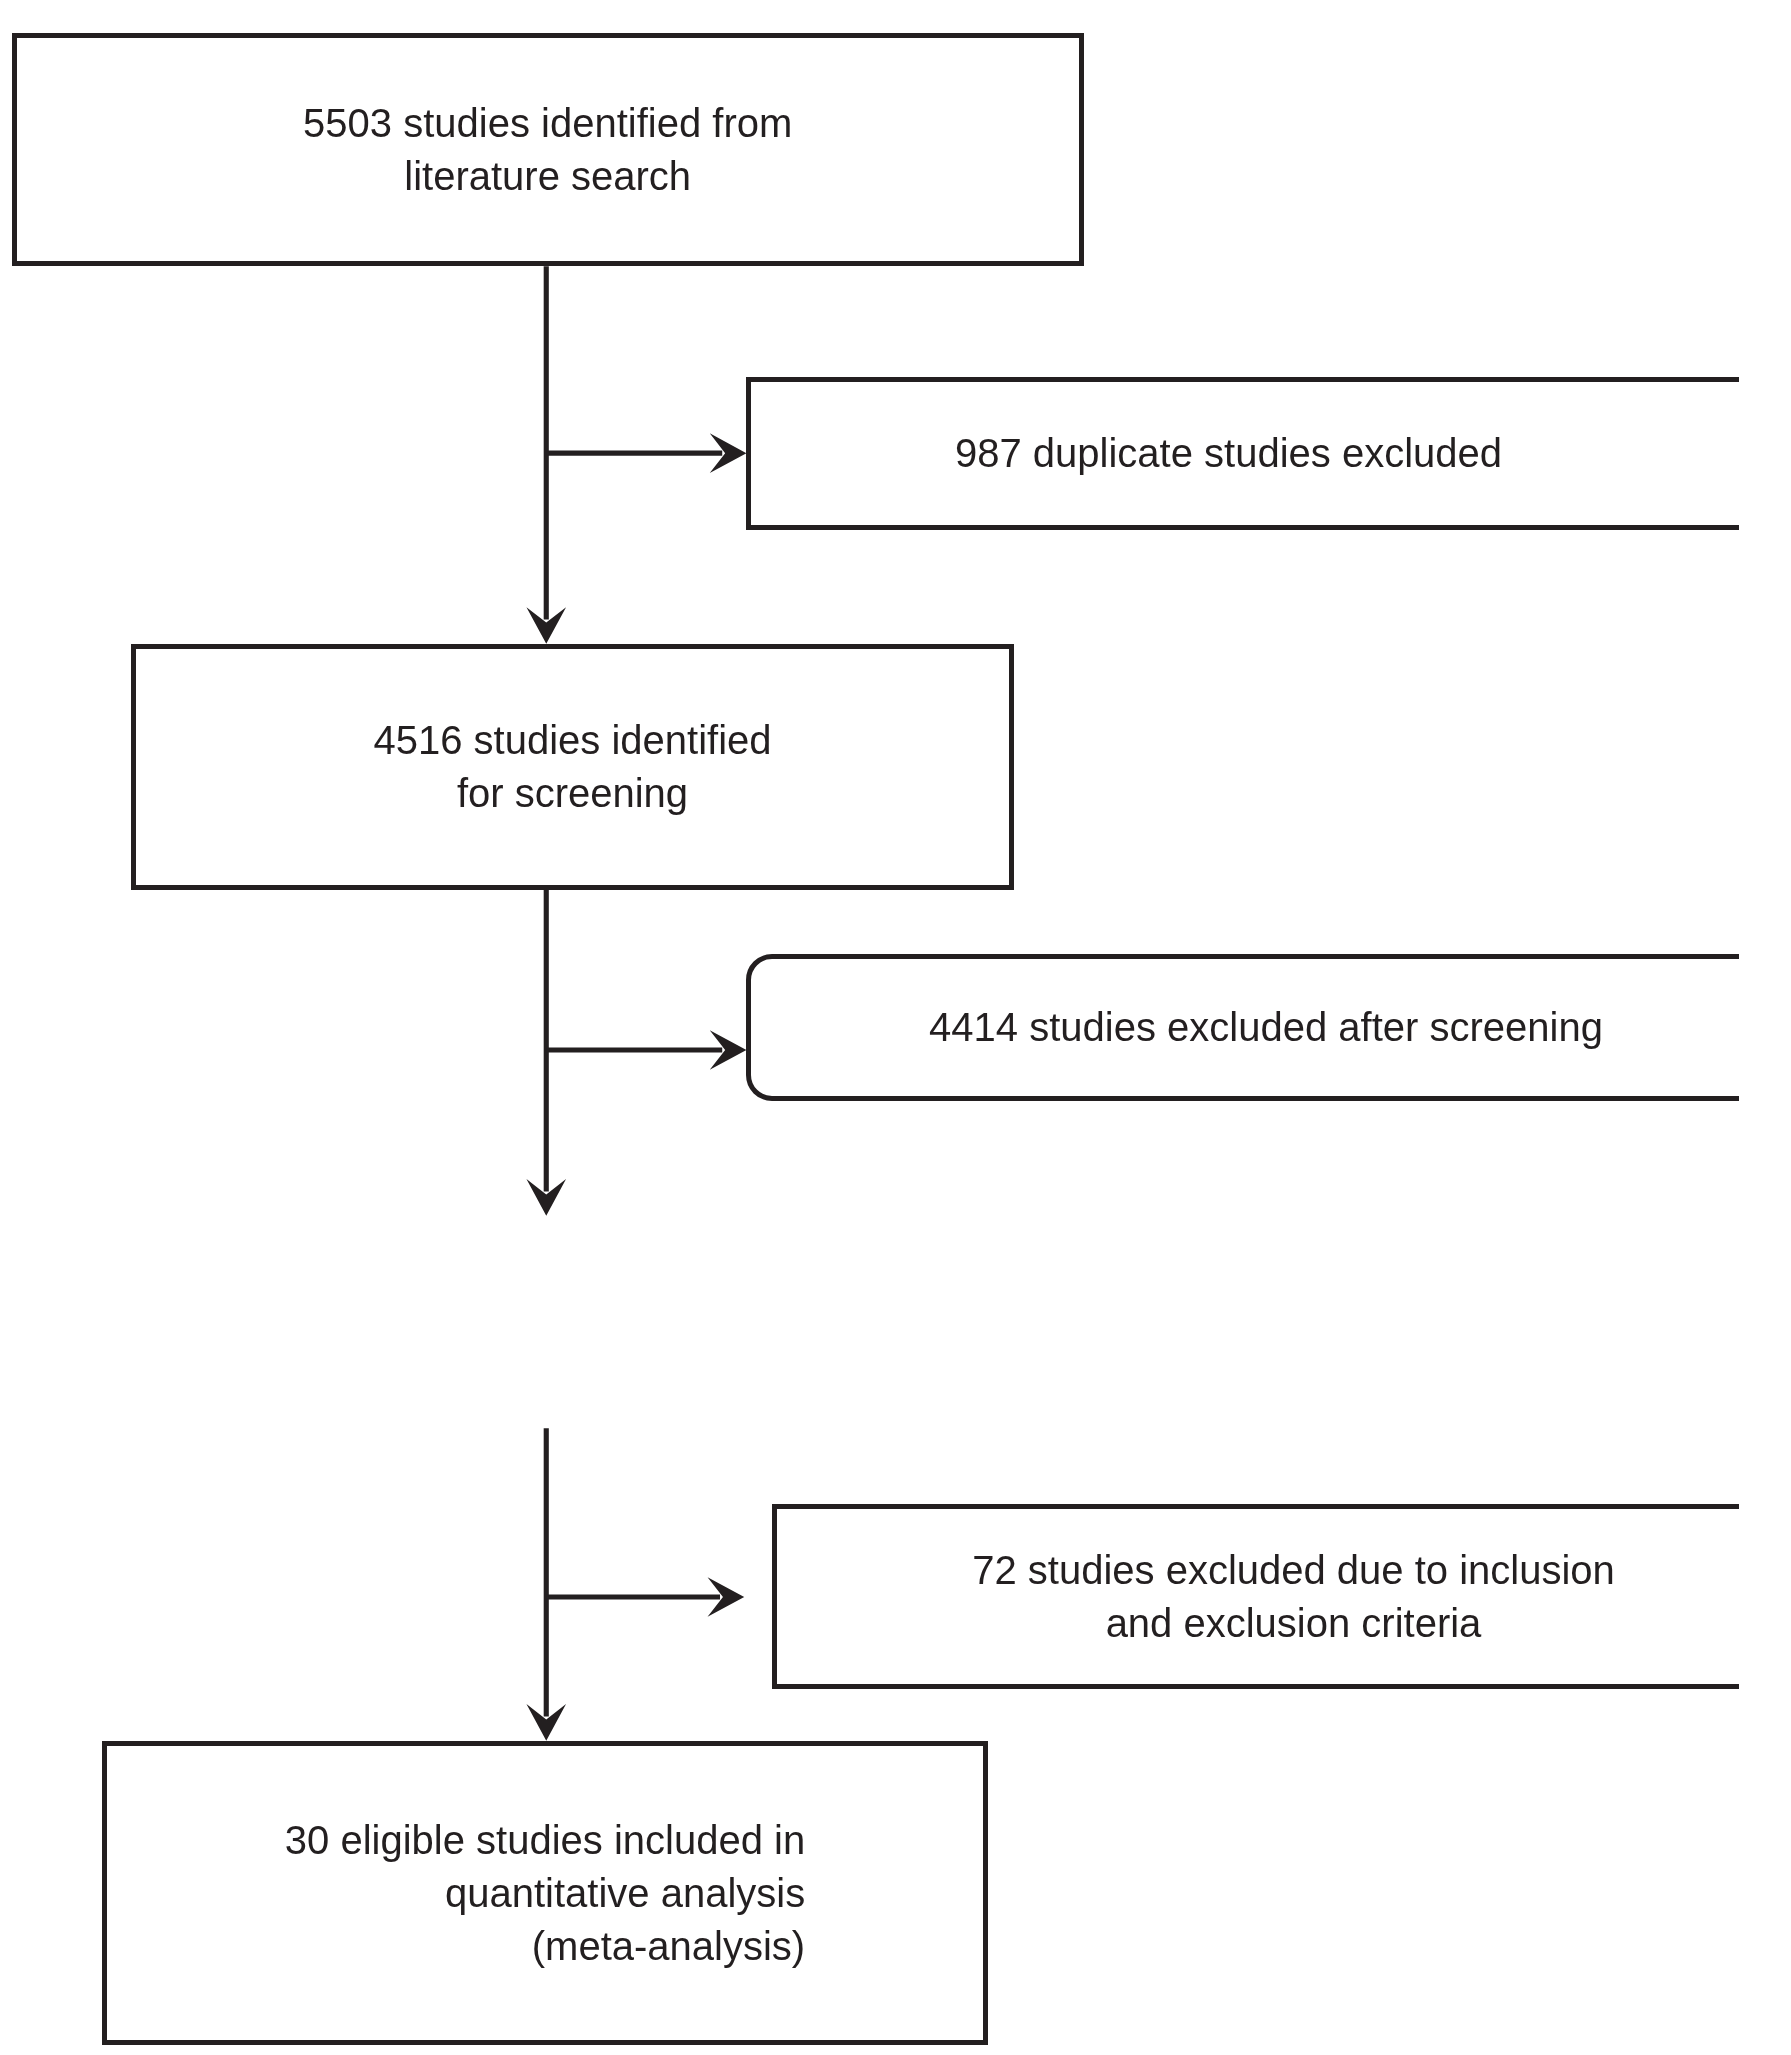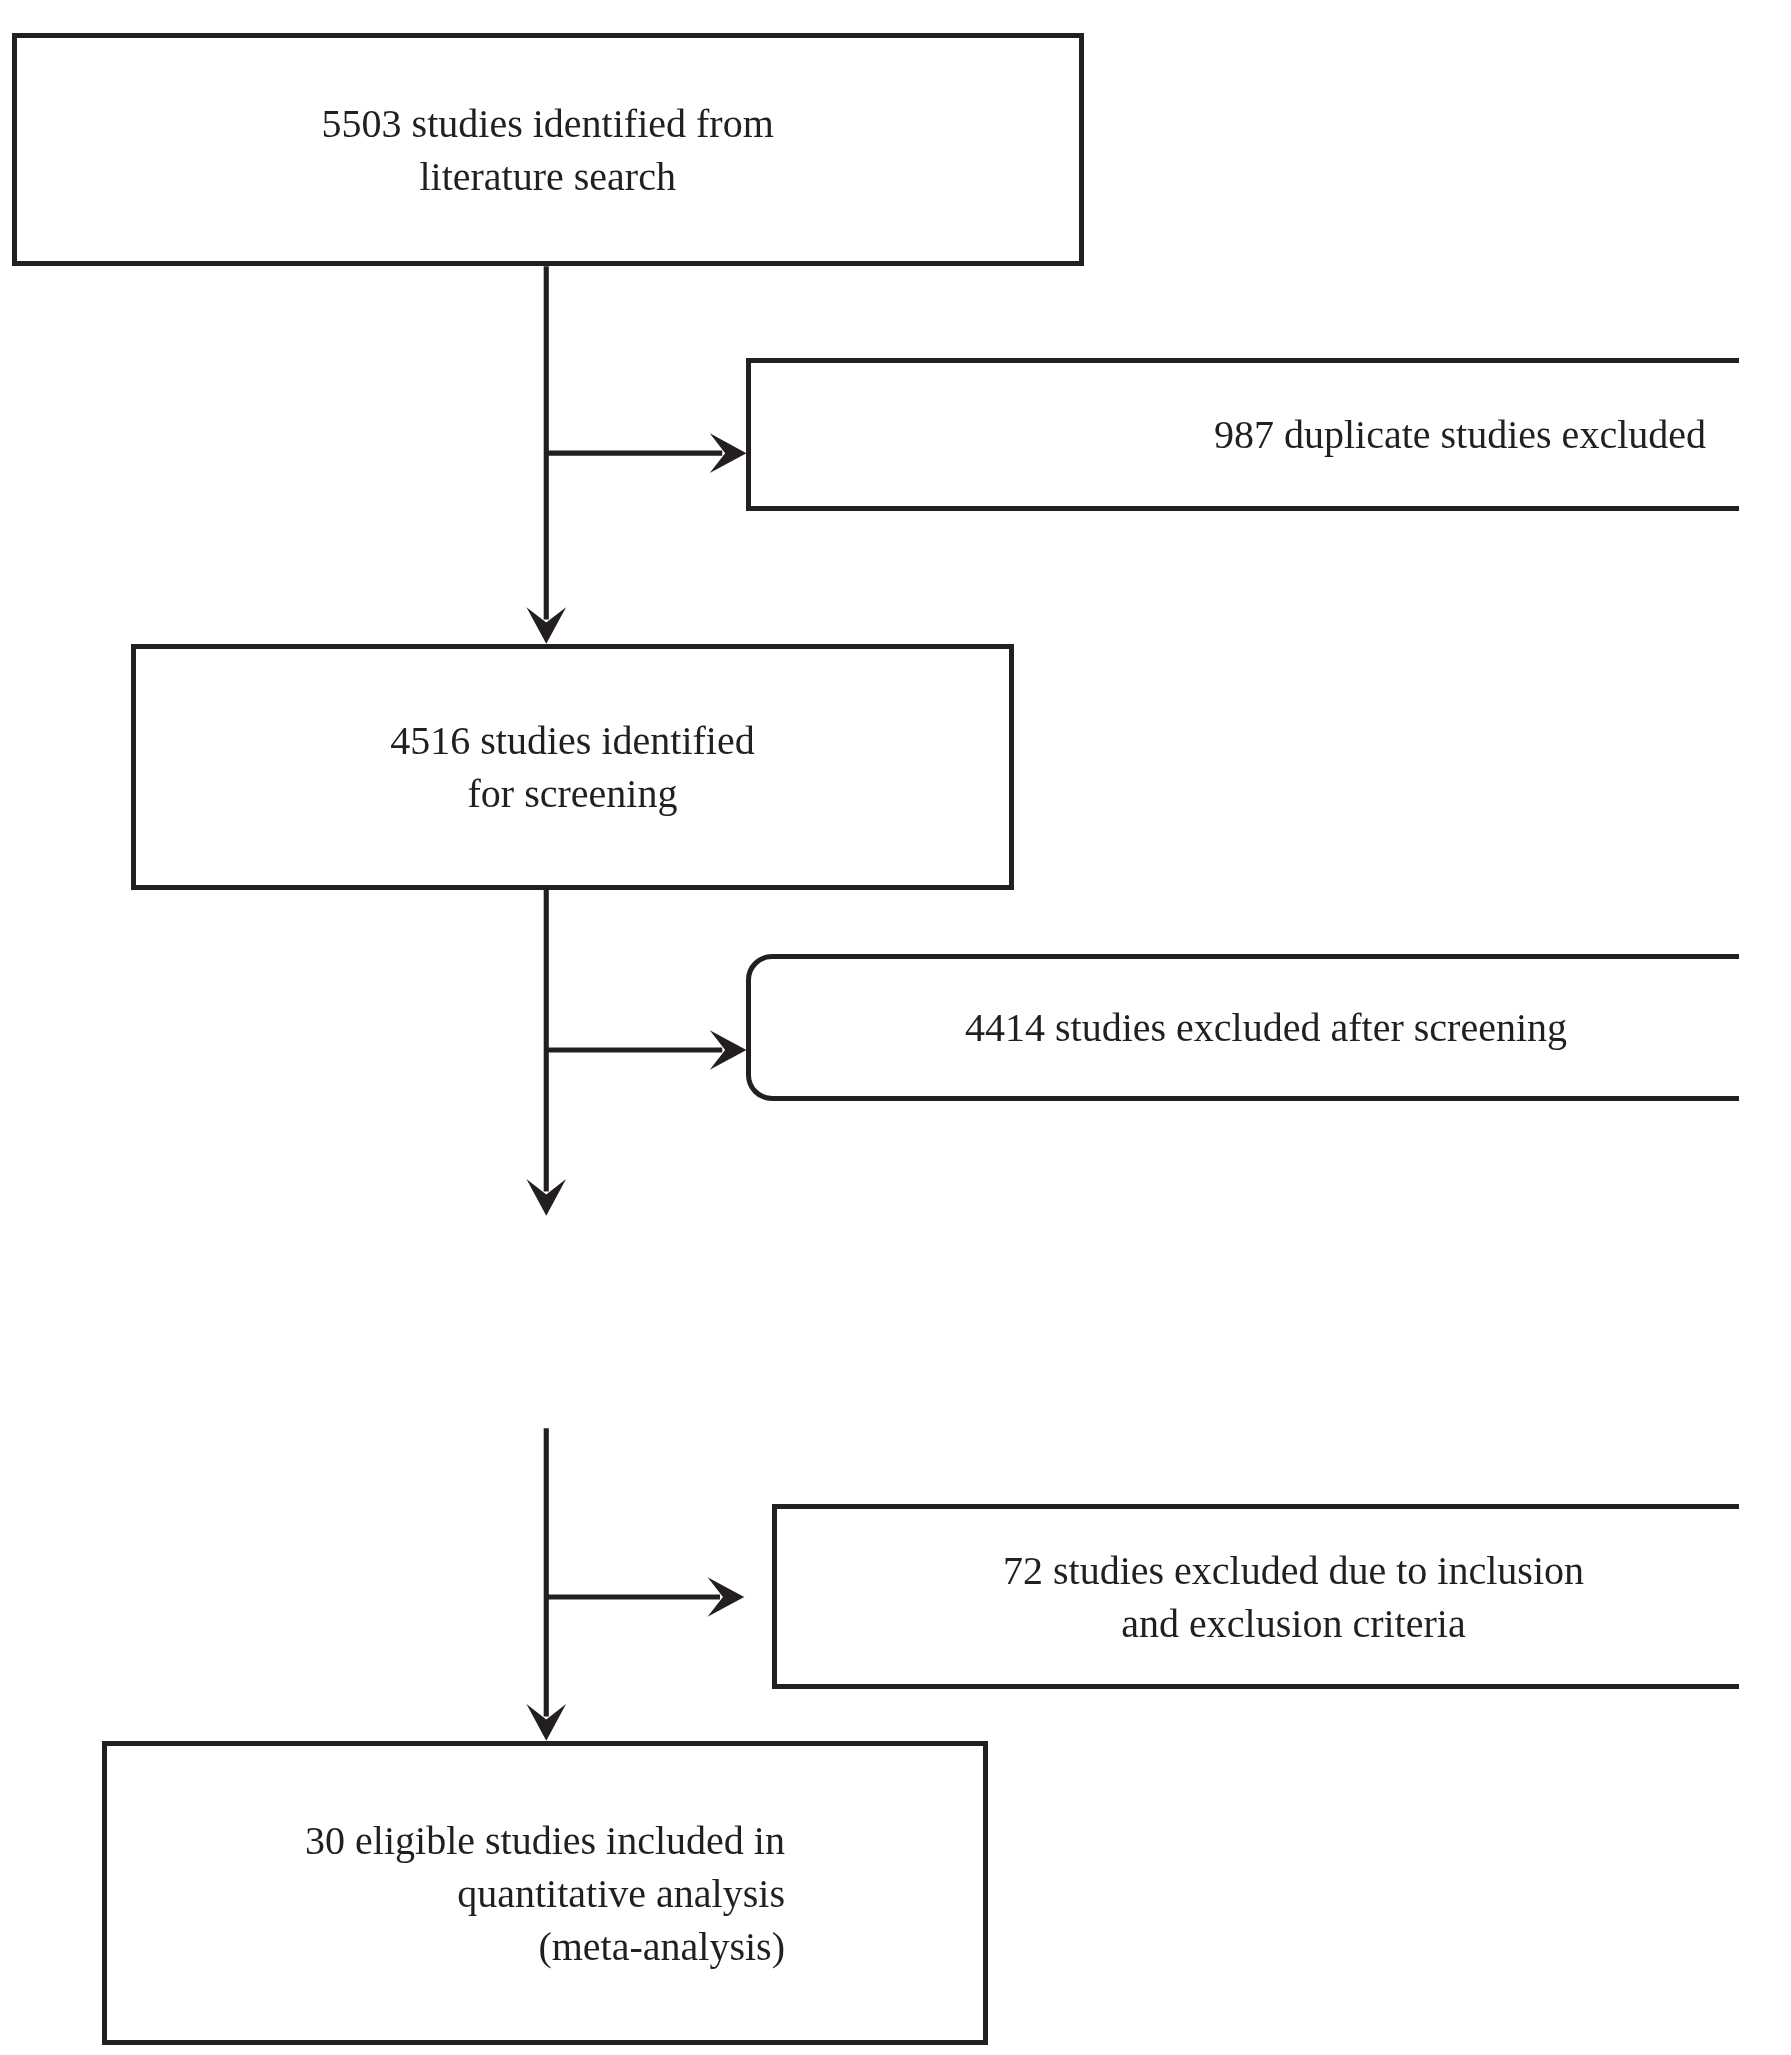--- a/index.html
+++ b/index.html
@@ -7,21 +7,20 @@
   html, body {
     width: 1792px; height: 2056px;
     background: var(--paper);
     font-family: "Liberation Sans", sans-serif;
   }
   #flowchart {
     position: relative;
     width: 1739px; height: 2056px;
     background: var(--paper);
     overflow: hidden;
-    font-family: Liberation Serif, serif;
   }
   .connectors {
     position: absolute; left: 0; top: 0;
     width: 1792px; height: 2056px;
     pointer-events: none;
   }
   .connectors path {
     stroke: var(--ink); stroke-width: 7px; fill: none;
   }
   .connectors polygon { fill: var(--ink); stroke: none; }
@@ -34,21 +33,21 @@
     color: var(--ink);
     font-size: 40px; line-height: 53px;
     white-space: pre-line;
   }
   
   .node.box-identified  { left: 11.7px;   top: 33px;   width: 1072px; height: 233px; }
   .node.box-screening   { left: 103px;  top: 644px;  width: 883px; height: 246px; margin-left: 28px; }
   .node.box-fulltext    { left: 103px;  top: 1216px; width: 883px; height: 213px; }
   .node.box-included    { left: 102px;  top: 1741px; width: 886px; height: 304px; text-align: right; }
   
-  .node.box-duplicates  { left: 746px; top: 358px;  width: 1041px; height: 153px; padding-right: 76px; justify-content: flex-end; }
+  .node.box-duplicates  { left: 746px; top: 377px;  width: 1041px; height: 153px; padding-right: 76px; }
   .node.box-screen-excl { left: 746px; top: 954px; width: 1040px; height: 147px; border-radius: 26px; }
   .node.box-criteria    { left: 772px; top: 1504px; width: 1043px; height: 185px; }
 </style>
 </head>
 <body>
 
 <div id="flowchart">
 
   <svg class="connectors" viewBox="0 0 2444 2804" width="1792" height="2056" xmlns="http://www.w3.org/2000/svg">
 

